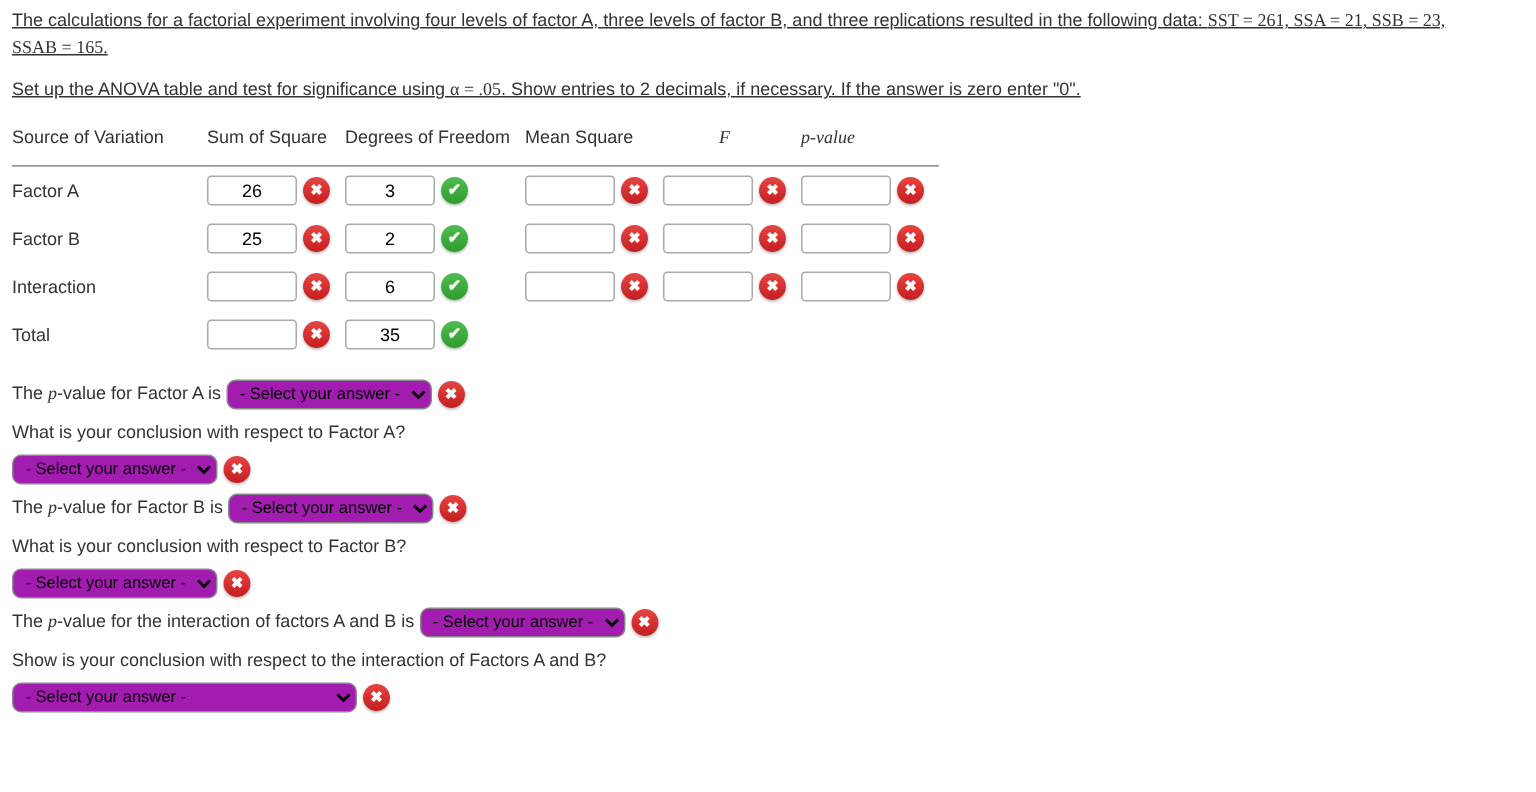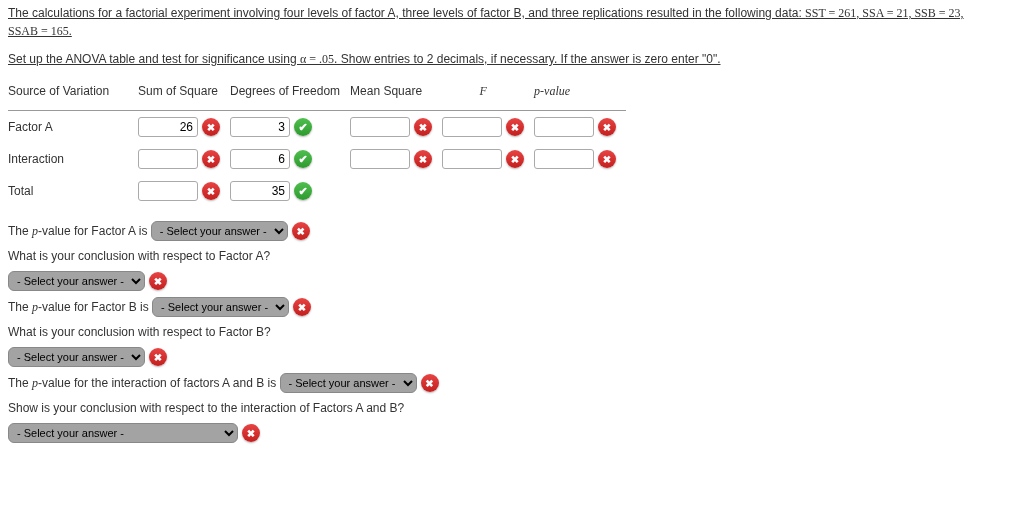--- a/index.html
+++ b/index.html
@@ -35,21 +35,21 @@
     align-items: center;
     gap: 4px;
   }
   input.num {
     width: 60px;
     height: 20px;
     border: 1px solid #aaa;
     border-radius: 3px;
     padding: 1px 4px;
     font-size: 12px;
-    text-align: right;
+    text-align: center;
     box-sizing: border-box;
     background: #fff;
   }
   .mark {
     width: 18px;
     height: 18px;
     border-radius: 50%;
     display: inline-flex;
     align-items: center;
     justify-content: center;
@@ -59,21 +59,21 @@
     box-shadow: 0 1px 2px rgba(0,0,0,.3);
   }
   .mark.wrong { background: linear-gradient(#e74444,#c41e1e); }
   .mark.right { background: linear-gradient(#4fbf4f,#2e9a2e); }
   .mark.wrong::before { content: "✖"; font-size: 10px;}
   .mark.right::before { content: "✔"; font-size: 11px;}
   .qline { margin: 6px 0; }
   select.ans {
     border: 1px solid #888;
     border-radius: 6px;
-    background: #a3a3a3;
+    background: #a21caf;
     font-size: 11px;
     padding: 1px 4px;
     height: 20px;
   }
   .inline-group { display: inline-flex; align-items: center; gap: 4px; }
   .ital { font-style: italic; font-family:"Times New Roman",serif;}
 </style>
 </head>
 <body>
 
@@ -115,20 +115,43 @@
       <td><span class="cell-wrap">
             <input class="num" value="" style="">
             <span class="mark wrong"></span>
           </span></td>
       <td><span class="cell-wrap">
             <input class="num" value="" style="">
             <span class="mark wrong"></span>
           </span></td>
     </tr>
 
+    <tr>
+      <td class="col-label">Factor B</td>
+      <td><span class="cell-wrap">
+            <input class="num" value="25" style="">
+            <span class="mark wrong"></span>
+          </span></td>
+      <td><span class="cell-wrap">
+            <input class="num" value="2" style="">
+            <span class="mark right"></span>
+          </span></td>
+      <td><span class="cell-wrap">
+            <input class="num" value="" style="">
+            <span class="mark wrong"></span>
+          </span></td>
+      <td><span class="cell-wrap">
+            <input class="num" value="" style="">
+            <span class="mark wrong"></span>
+          </span></td>
+      <td><span class="cell-wrap">
+            <input class="num" value="" style="">
+            <span class="mark wrong"></span>
+          </span></td>
+    </tr>
 
     <tr>
       <td class="col-label">Interaction</td>
       <td><span class="cell-wrap">
             <input class="num" value="" style="">
             <span class="mark wrong"></span>
           </span></td>
       <td><span class="cell-wrap">
             <input class="num" value="6" style="">
             <span class="mark right"></span>

